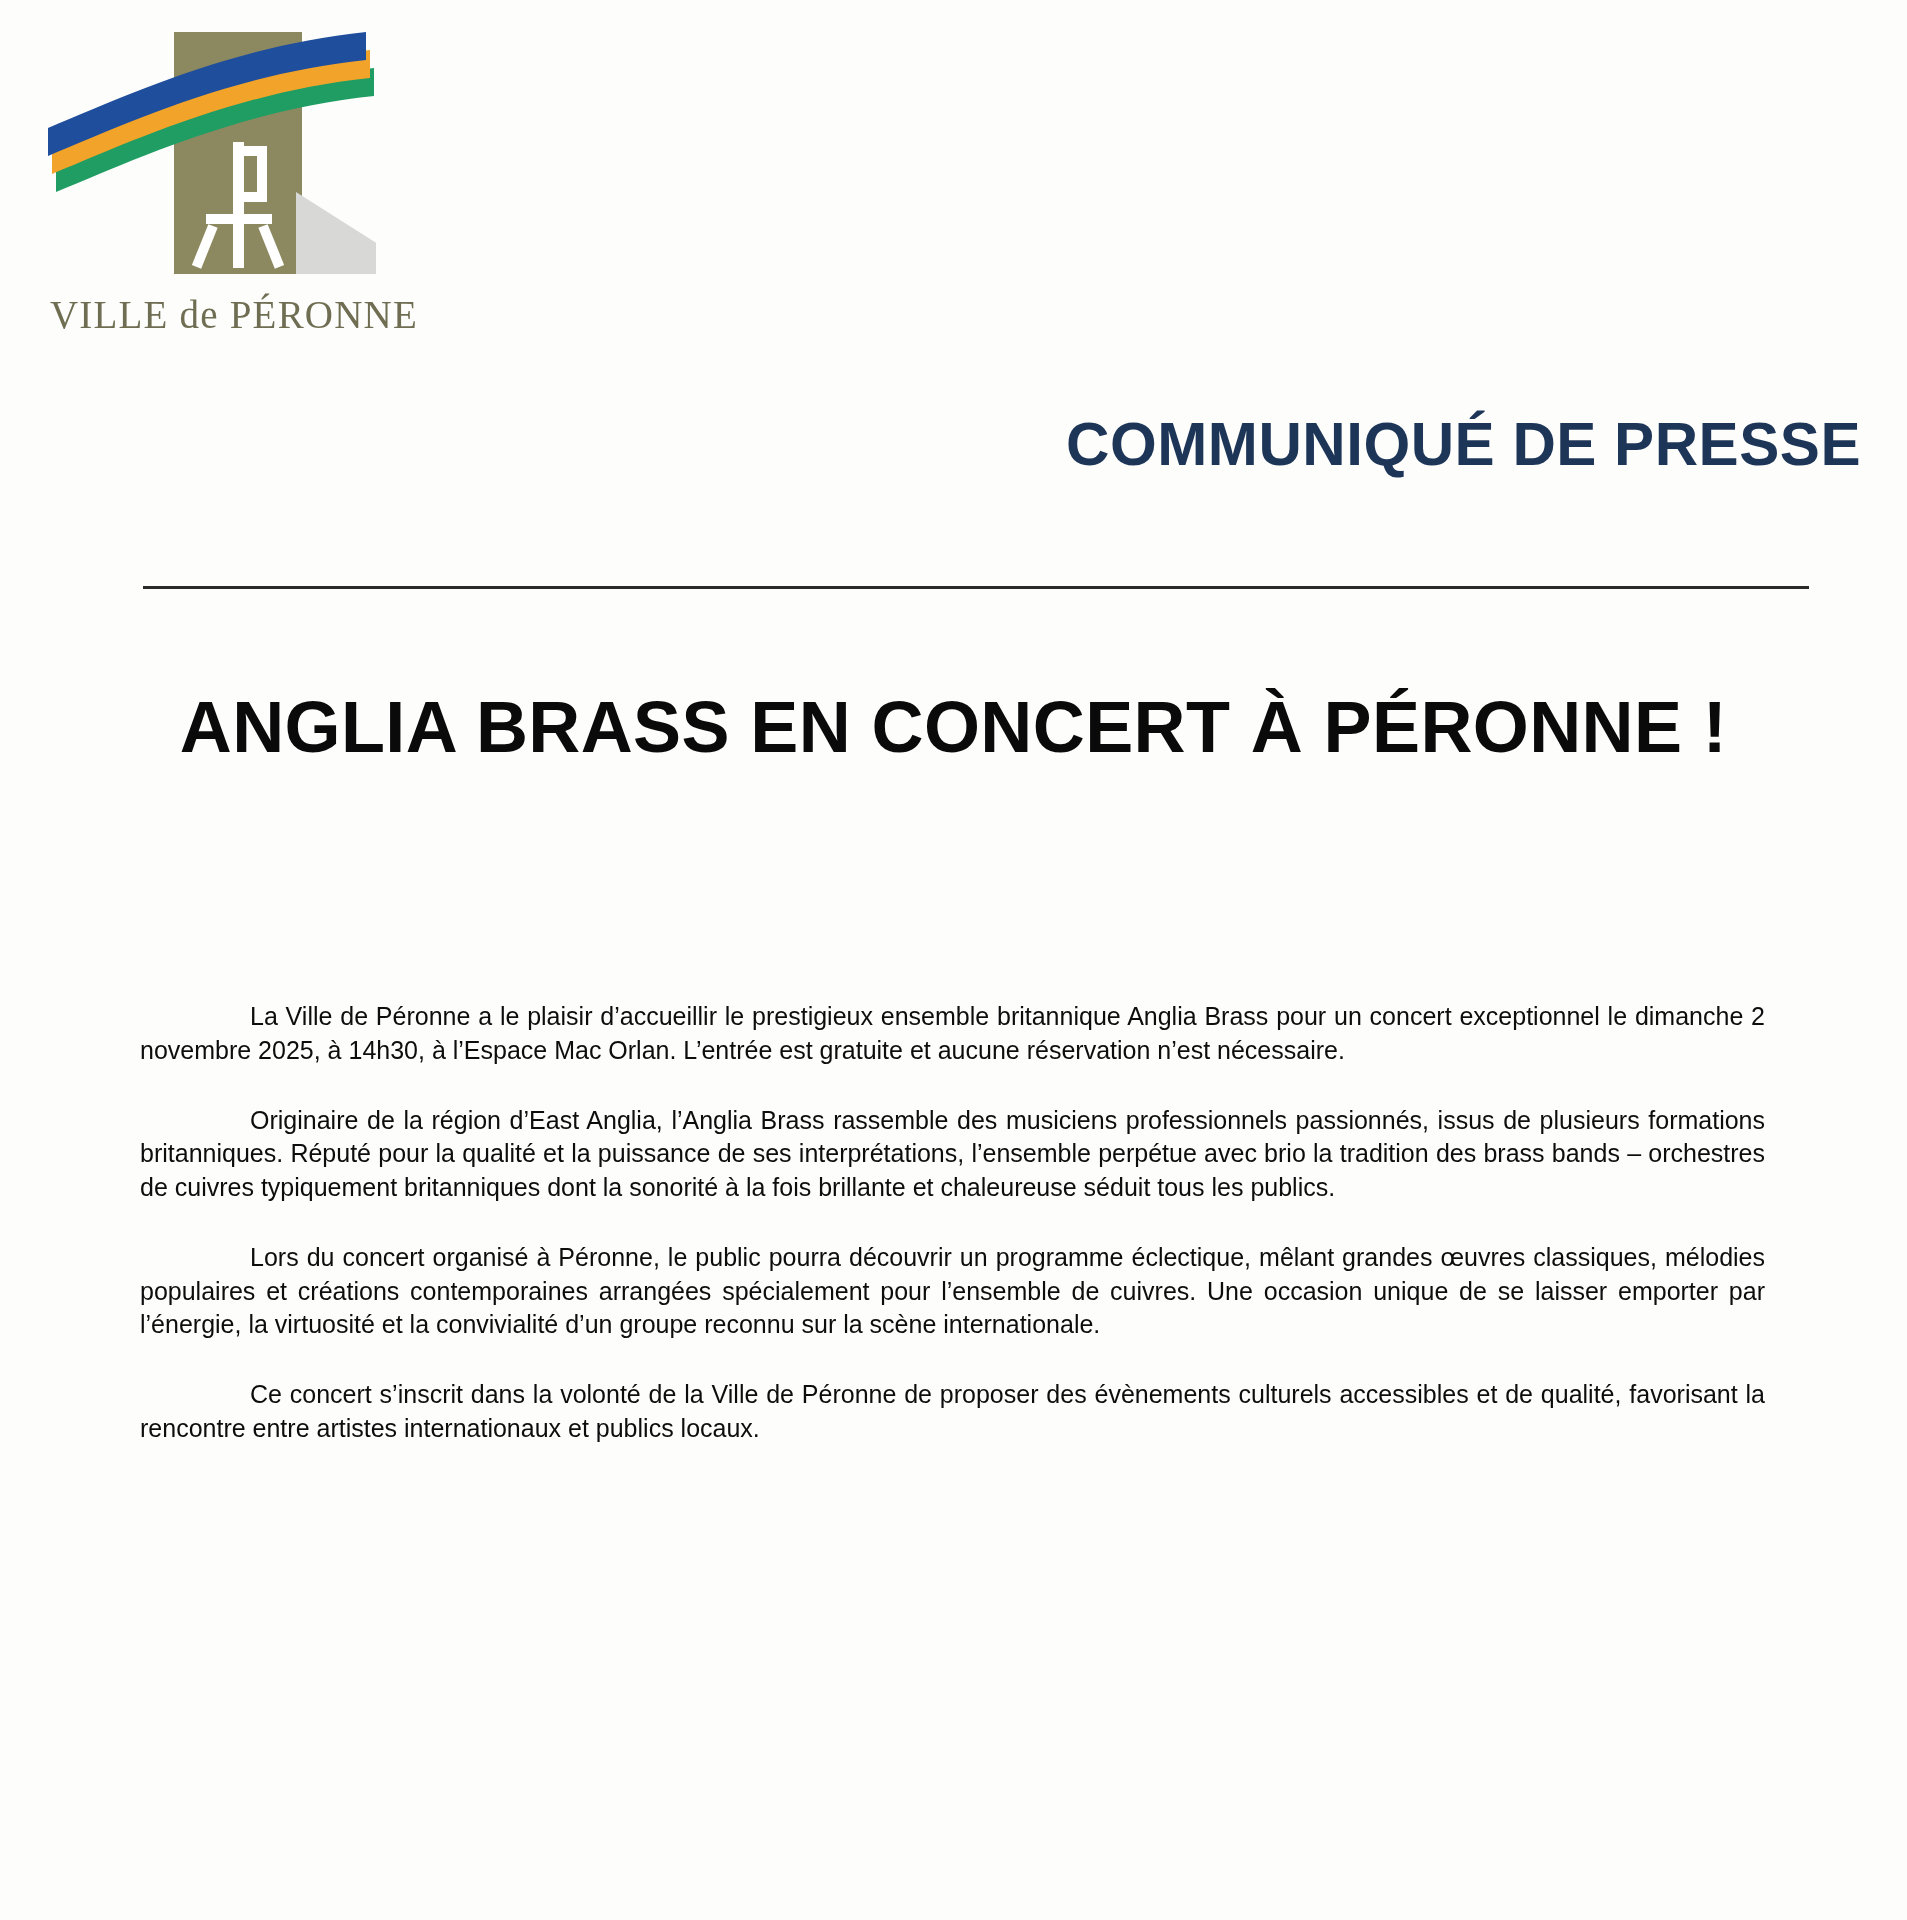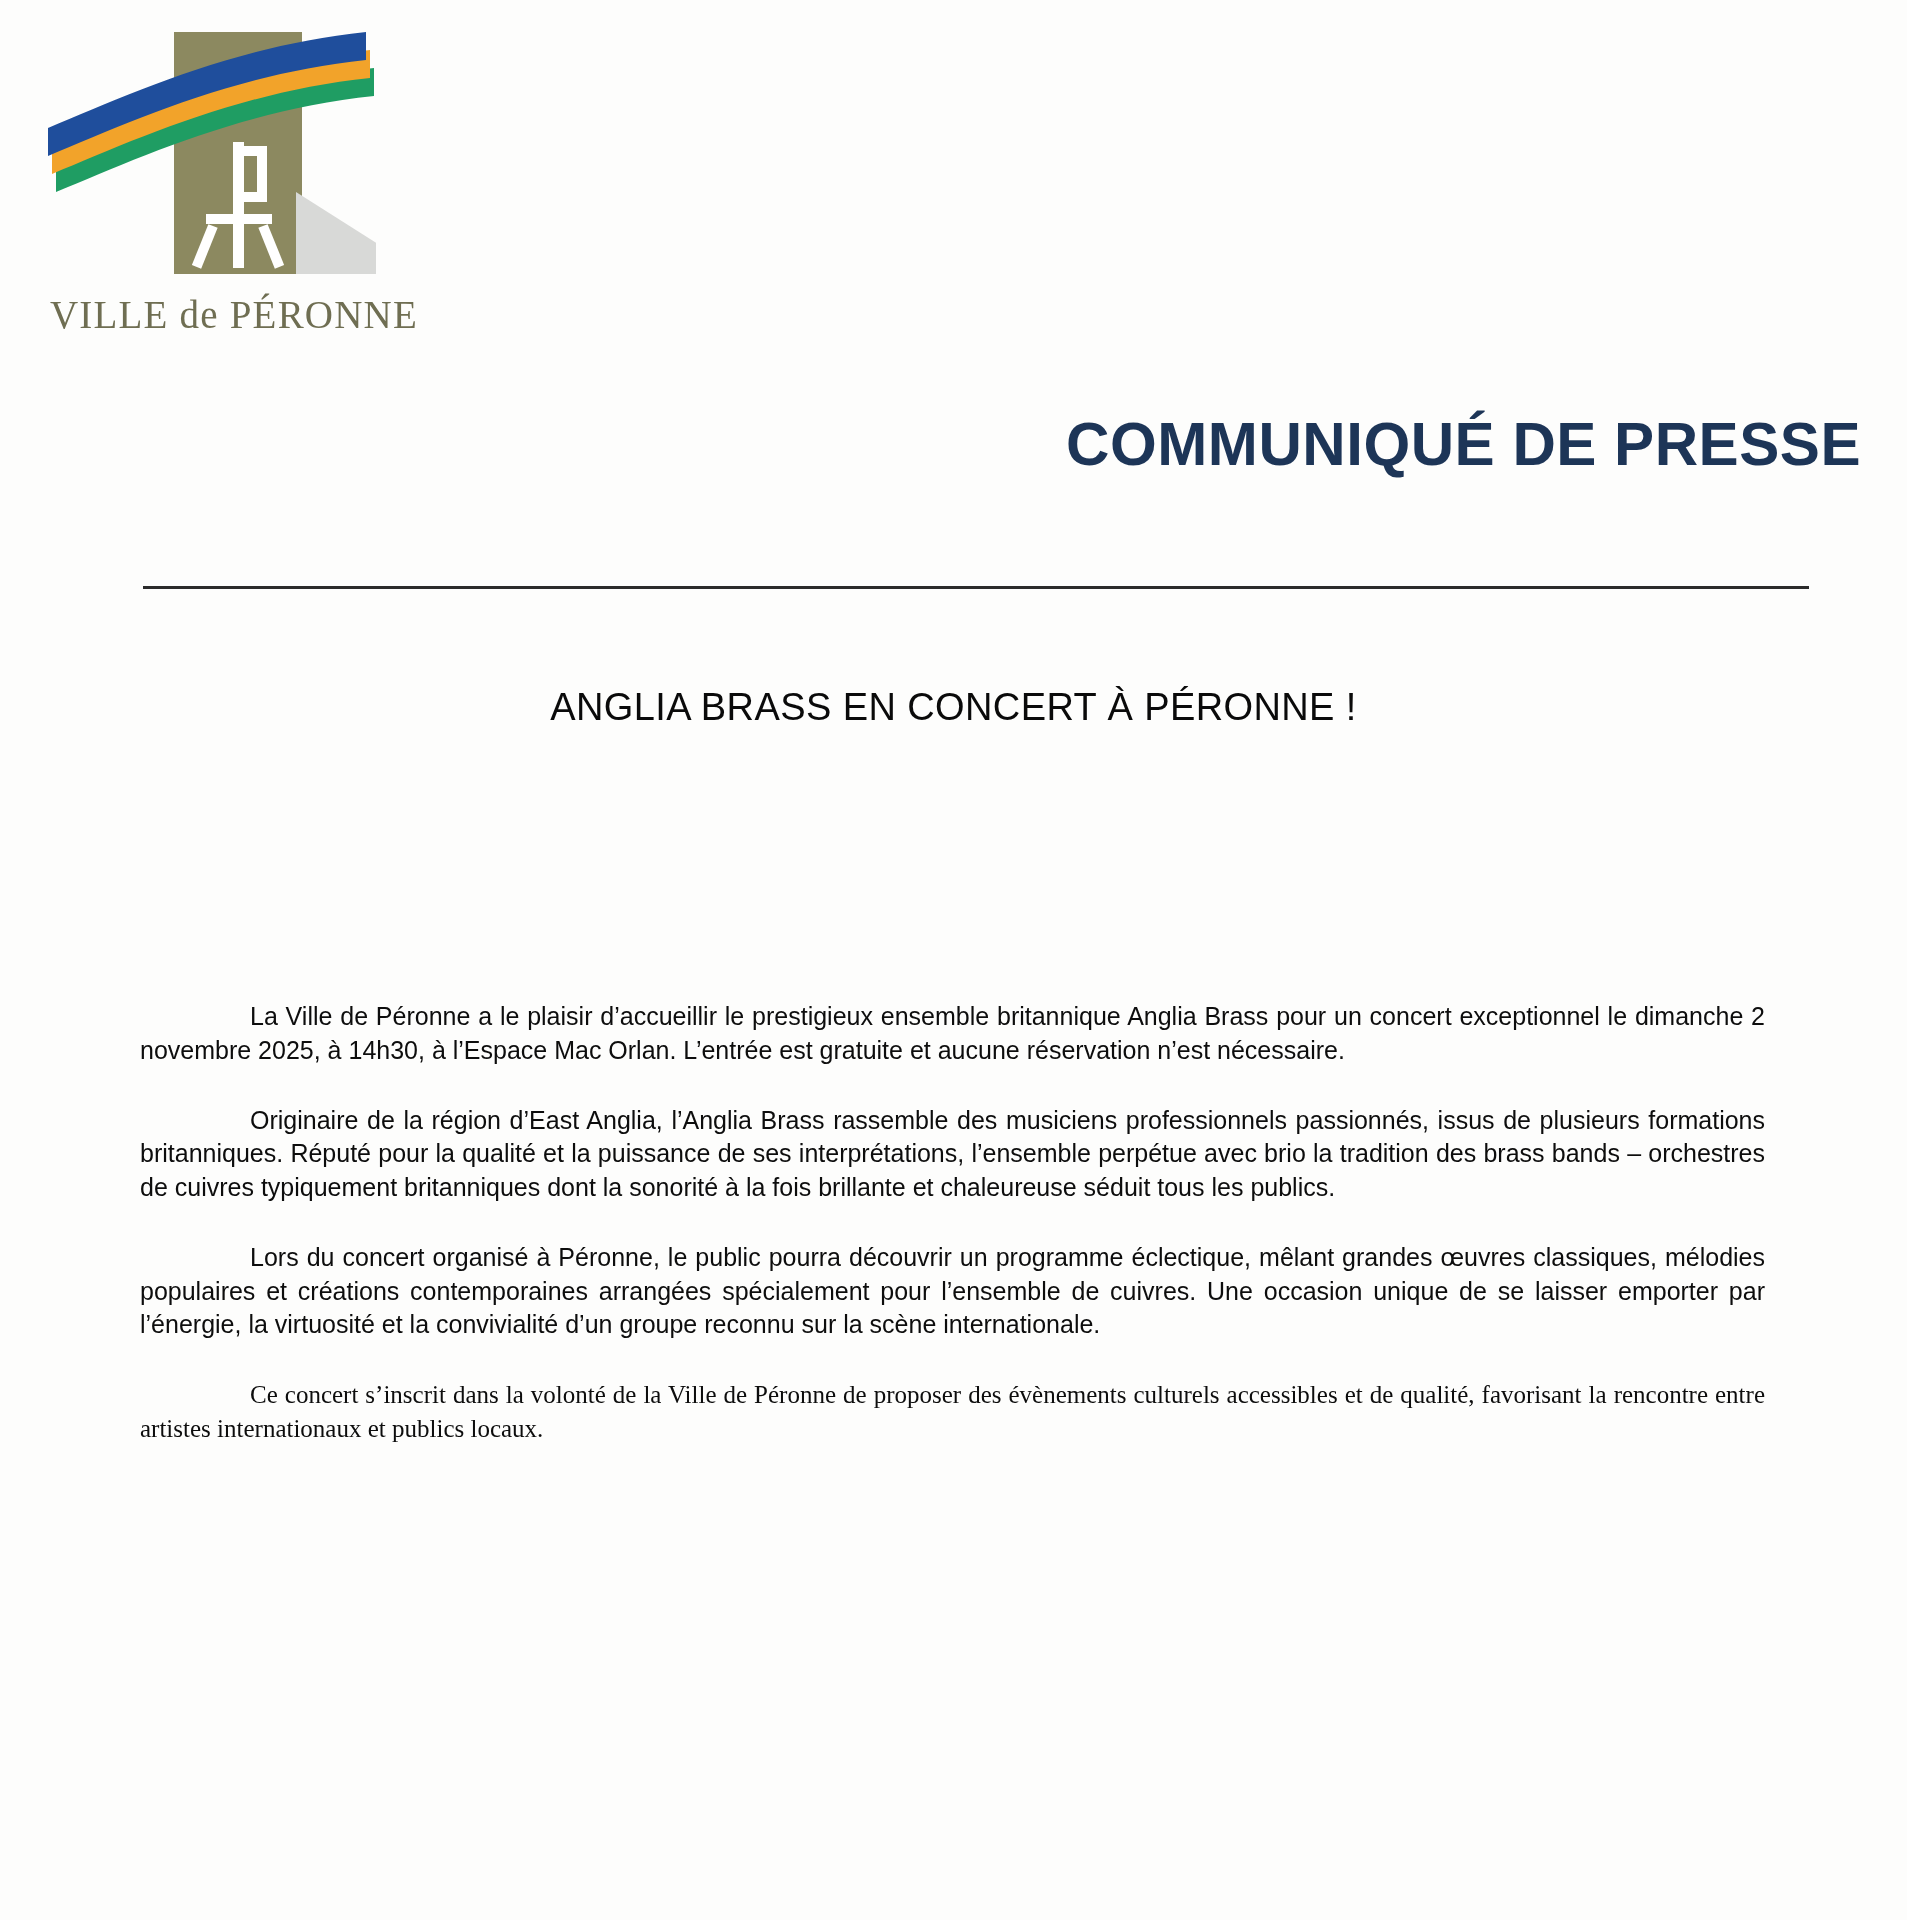--- a/index.html
+++ b/index.html
@@ -165,22 +165,22 @@
   }
 
   
   .headline {
     position: absolute;
     left: 0;
     right: 0;
     top: 686px;
     text-align: center;
     font-family: "Liberation Sans", sans-serif;
-    font-weight: normal;
-    font-size: 38px;
+    font-weight: bold;
+    font-size: 72px;
     letter-spacing: 0.4px;
     color: #0a0a0a;
   }
 
   
   .body-copy {
     position: absolute;
     left: 140px;
     top: 1000px;
     width: 1625px;
@@ -189,21 +189,21 @@
   .para {
     text-align: justify;
     text-justify: inter-word;
     font-family: "Liberation Sans", sans-serif;
     font-size: 25px;
     line-height: 1.35;
     color: #0d0d0d;
     text-indent: 110px;
     margin: 0 0 36px 0;
   }
-  .para:last-child { margin-bottom: 0; font-family: Liberation Serif, serif; }
+  .para:last-child { margin-bottom: 0; }
 </style>
 </head>
 <body>
 
 <div class="page">
 
   <div class="header">
 
     <div class="logo-block">
 

